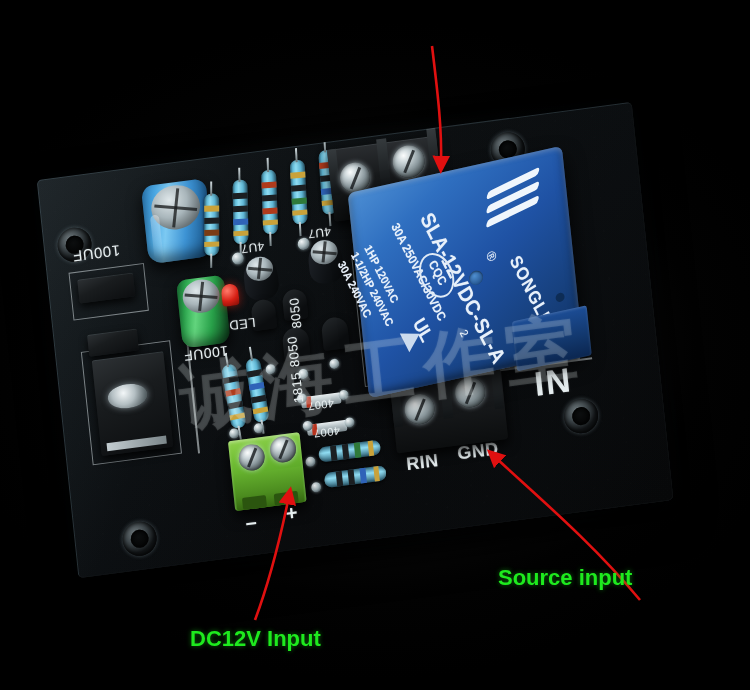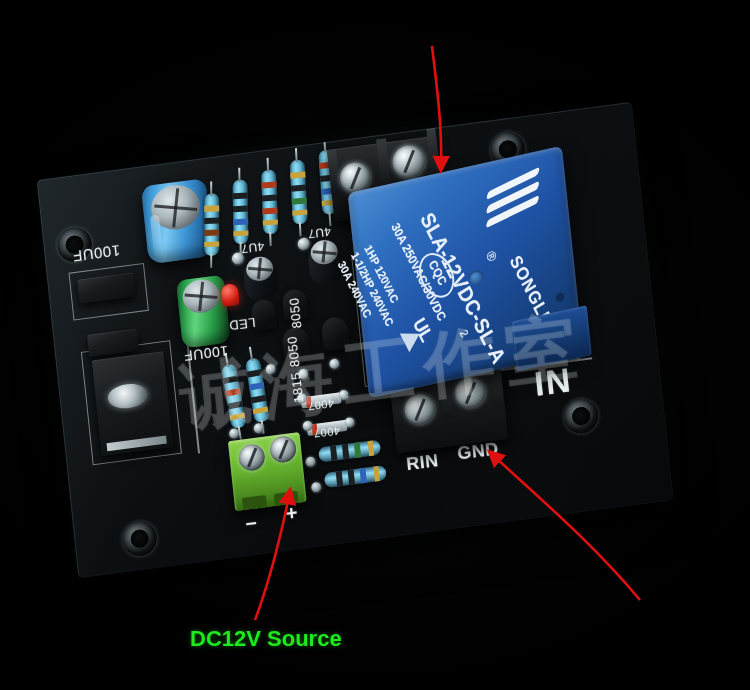--- a/index.html
+++ b/index.html
@@ -360,15 +360,16 @@
     <defs>
       <marker id="ah" markerWidth="7" markerHeight="7" refX="3.2" refY="3.4" orient="auto">
         <path d="M0,0 L7,3.4 L0,6.8 z" fill="#e01010"></path>
       </marker>
     </defs>
     <path d="M432,46 C438,95 442,130 441,164" stroke="#e01010" stroke-width="2.6" fill="none" marker-end="url(#ah)"></path>
     <path d="M640,600 C590,540 530,490 494,456" stroke="#e01010" stroke-width="2.6" fill="none" marker-end="url(#ah)"></path>
     <path d="M255,620 C270,580 282,530 289,496" stroke="#e01010" stroke-width="2.6" fill="none" marker-end="url(#ah)"></path>
   </svg>
 
-  <div class="anno" style="left:190px;top:626px;">DC12V Source</div>
+  <div class="anno" style="left:498px;top:565px;">Source input</div>
+  <div class="anno" style="left:190px;top:626px;">DC12V Input</div>
 
 </div>
 
 </body></html>

